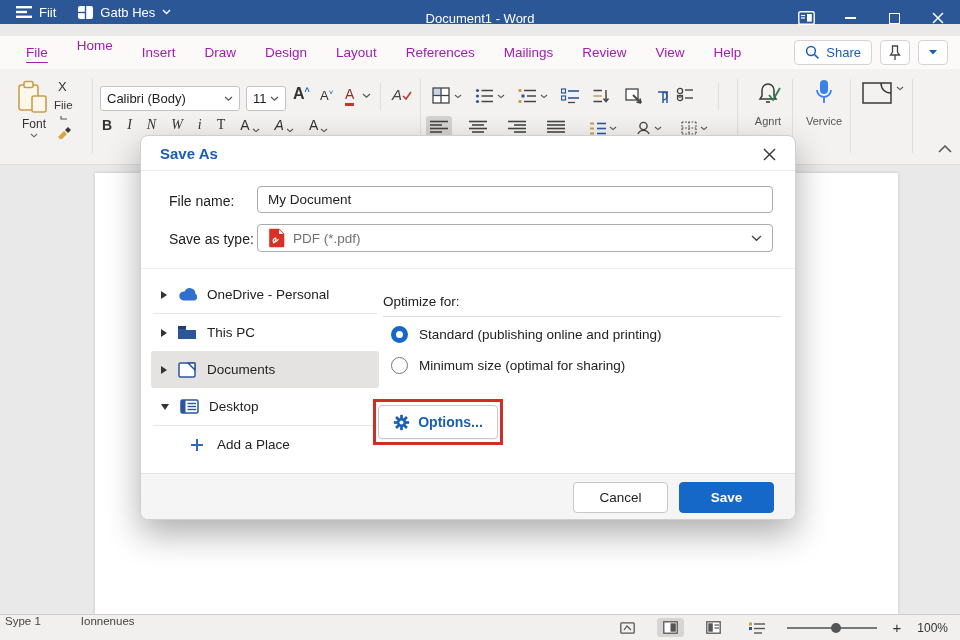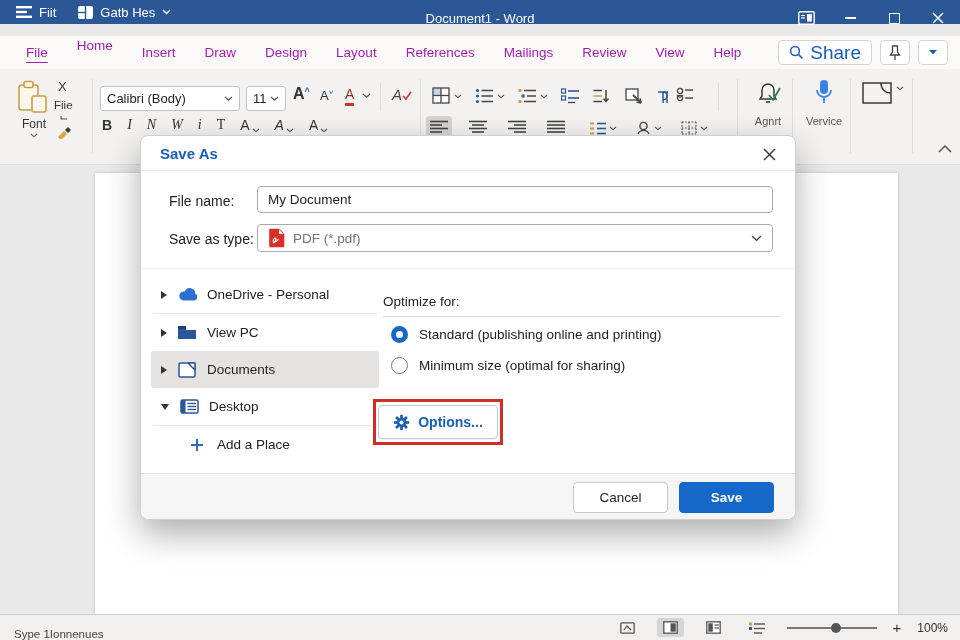--- a/index.html
+++ b/index.html
@@ -17,21 +17,21 @@
   .min-glyph { width:11px; height:1.5px; background:#fff; }
   .max-glyph { width:11px; height:11px; border:1.5px solid #fff; }
 
   
   .tabrow { position:absolute; left:0; top:36px; width:960px; height:33px; background:#fbfaf9; display:flex; align-items:center; }
   .tabs { display:flex; align-items:center; gap:25px; padding-left:24px; font-size:13.5px; color:#a21caf; }
   .tab { padding:6px 2px; cursor:default; }
   .tab.filetab { text-decoration:underline; text-underline-offset:5px; }
   .tab.active { font-weight:400; border-bottom:2.5px solid #444; padding-bottom:19px; }
   .tab-actions { position:absolute; right:12px; top:0; height:33px; display:flex; align-items:center; gap:8px; }
-  .share-btn { display:flex; align-items:center; gap:6px; border:1px solid #d6d4d2; border-radius:4px; height:25px; padding:0 10px; background:#fff; color:#1a5bbb; font-size:19px; }
+  .share-btn { display:flex; align-items:center; gap:6px; border:1px solid #d6d4d2; border-radius:4px; height:25px; padding:0 10px; background:#fff; color:#1a5bbb; font-size:13px; }
   .sq-btn { width:30px; height:25px; border:1px solid #d6d4d2; border-radius:4px; background:#fff; display:flex; align-items:center; justify-content:center; }
 
   
   .ribbon { position:absolute; left:0; top:69px; width:960px; height:96px; background:#f3f2f1; border-bottom:1px solid #dedcda; }
   .vsep { position:absolute; top:10px; width:1px; height:74px; background:#e0ddda; }
   .grp-label { position:absolute; font-size:11px; color:#555; text-align:center; }
   .combo { position:absolute; background:#fff; border:1px solid #c5c3c1; border-radius:3px; display:flex; align-items:center; font-size:13px; color:#222; padding:0 6px; height:25px; }
   .combo .grow { flex:1; }
   .ribbon-letter { font-size:14px; color:#333; display:inline-flex; align-items:flex-end; gap:2px; }
   .row2 { position:absolute; left:102px; top:48px; display:flex; align-items:center; gap:15px; }
@@ -74,21 +74,21 @@
   .redbox { position:absolute; left:232px; top:263px; width:130px; height:46px; border:3px solid #cf2e24; display:flex; align-items:center; justify-content:center; }
   .options-btn { width:120px; height:34px; background:#fff; border:1px solid #c9c8c7; border-radius:4px; display:flex; align-items:center; justify-content:center; gap:8px; color:#1b5fb5; font-size:14px; font-weight:600; box-shadow:0 1px 2px rgba(0,0,0,.06); }
 
   .dlg-footer { position:absolute; left:0; bottom:0; width:100%; height:46px; background:#f6f5f5; border-top:1px solid #e3e2e1; border-radius:0 0 8px 8px; }
   .btn { position:absolute; top:8px; height:31px; border-radius:4px; font-size:13.5px; display:flex; align-items:center; justify-content:center; }
   .btn-cancel { left:432px; width:95px; background:#fff; border:1px solid #c9c8c7; color:#222; }
   .btn-save { left:538px; width:95px; background:#1568c8; border:1px solid #1568c8; color:#fff; font-weight:700; }
 
   
   .statusbar { position:absolute; left:0; top:614px; width:960px; height:26px; background:#f1f0ef; border-top:1px solid #cfcecd; font-size:11.5px; color:#444; }
-  .sb-left { position:absolute; left:14px; top:0; height:25px; display:flex; align-items:flex-end; }
+  .sb-left { position:absolute; left:5px; top:0; height:25px; display:flex; align-items:flex-start; gap:40px; }
   .sb-right { position:absolute; right:12px; top:0; height:25px; display:flex; align-items:center; gap:16px; }
   .viewico { display:flex; align-items:center; justify-content:center; padding:3px 6px; border-radius:3px; }
   .viewico.sel { background:#d7d5d4; }
   .slider { position:relative; width:90px; height:14px; }
   .slider .track { position:absolute; left:0; top:6.5px; width:100%; height:1.6px; background:#777; }
   .slider .handle { position:absolute; left:44px; top:2px; width:10px; height:10px; border-radius:50%; background:#555; }
   .zoomplus { font-size:15px; color:#333; }
   .zoomlabel { font-size:12px; color:#333; }
 </style>
 </head>
@@ -488,21 +488,21 @@
     </div>
     <div class="navdiv"></div>
     <div class="navitem">
       <span class="tri-r"></span>
       <span class="navico">
           <svg width="20" height="15">
             <path d="M1 3 h7 l1.5 2 H19 v9 H1 Z" fill="#2b579a"></path>
             <rect x="1" y="1" width="8" height="3" fill="#1e3f70"></rect>
           </svg>
         </span>
-      <span>View PC</span>
+      <span>This PC</span>
     </div>
     <div class="navitem sel">
       <span class="tri-r"></span>
       <span class="navico">
           <svg width="18" height="16">
             <rect x="1" y="1" width="16" height="14" rx="1.5" fill="#fff" stroke="#2b579a" stroke-width="1.5"></rect>
             <path d="M10 1 L17 8 L17 1 Z" fill="#fff" stroke="#2b579a" stroke-width="1.5" stroke-linejoin="round"></path>
           </svg>
         </span>
       <span>Documents</span>

